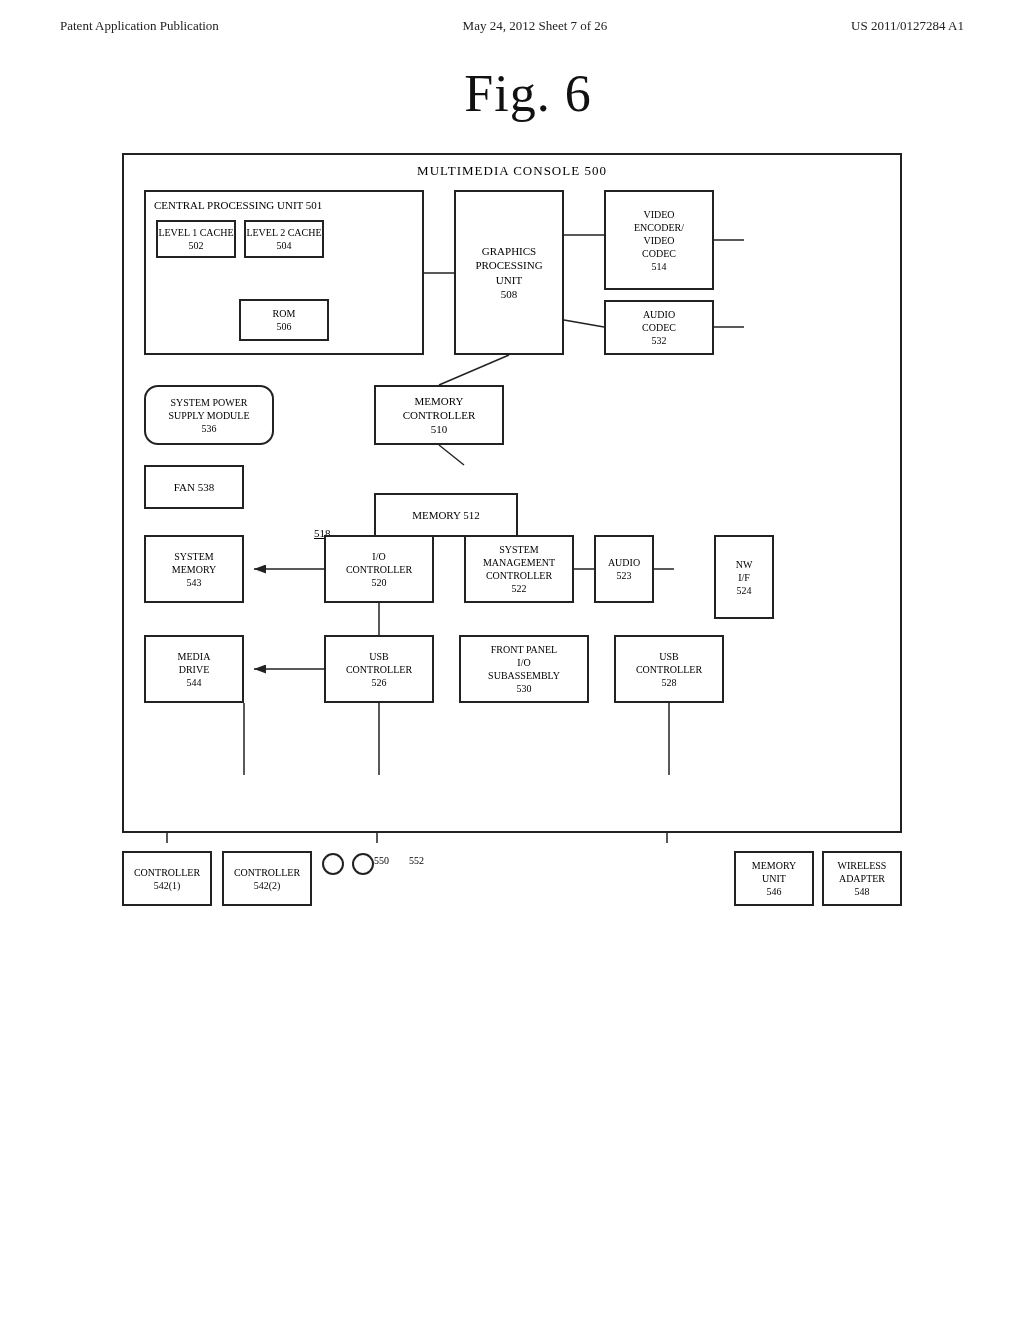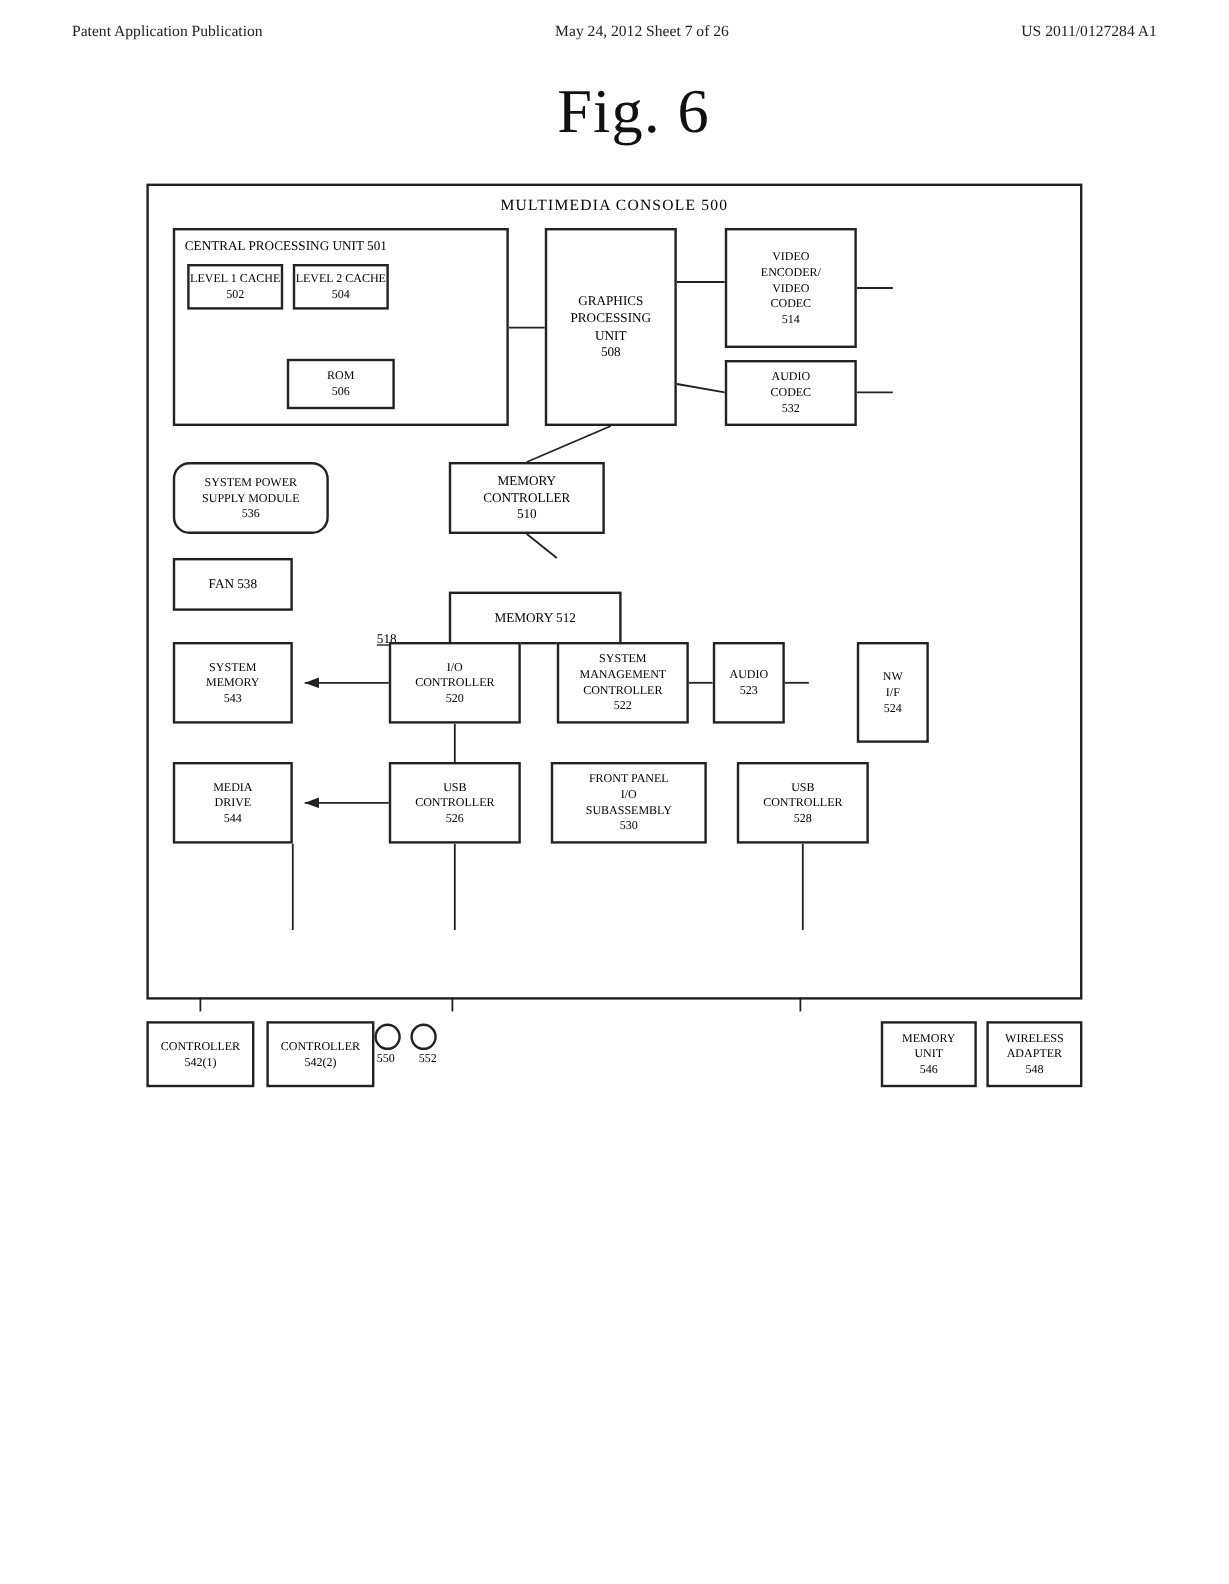--- a/index.html
+++ b/index.html
@@ -455,21 +455,21 @@
   <div style="position:absolute; top:688px; left:0; width:780px; display:flex; align-items:flex-start; justify-content:space-between;">
 
     <div class="ext-block" style="width:90px; height:55px; margin-top:10px;">
       <span style="font-size:10px;">CONTROLLER<br>542(1)</span>
     </div>
 
     <div class="ext-block" style="width:90px; height:55px; margin-top:10px; margin-left:10px;">
       <span style="font-size:10px;">CONTROLLER<br>542(2)</span>
     </div>
 
-    <div style="display:flex; flex-direction:column; align-items:flex-end; margin-top:12px; ">
+    <div style="display:flex; flex-direction:row; align-items:flex-start; margin-top:12px; margin-left:10px;">
       <div style="display:flex; gap:8px;">
         <div class="circle"></div>
         <div class="circle"></div>
       </div>
       <div style="display:flex; gap:12px; margin-top:2px;">
         <span style="font-size:10px;">550</span>
         <span style="font-size:10px; margin-left:8px;">552</span>
       </div>
     </div>
 

